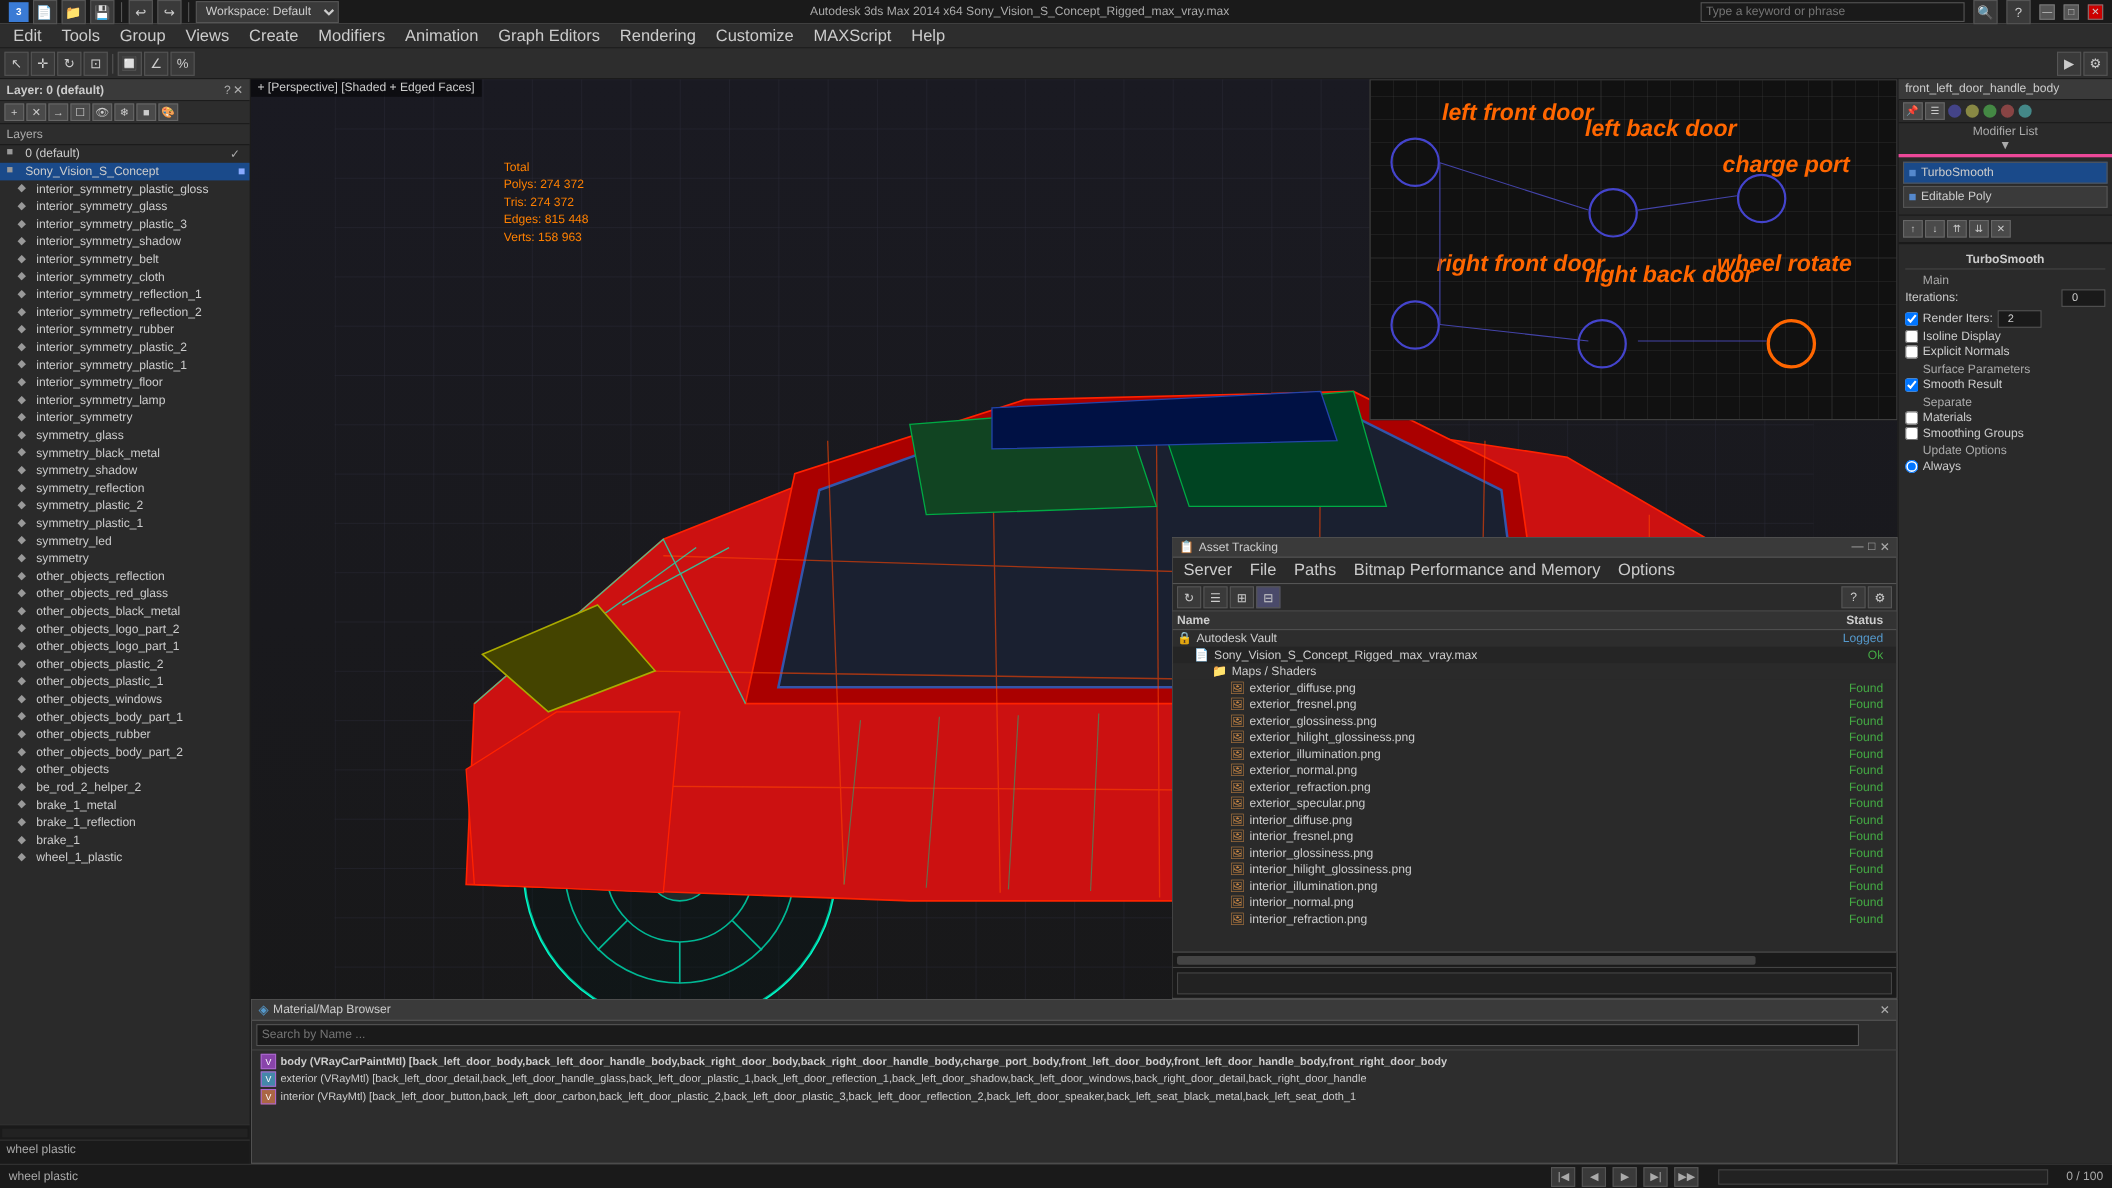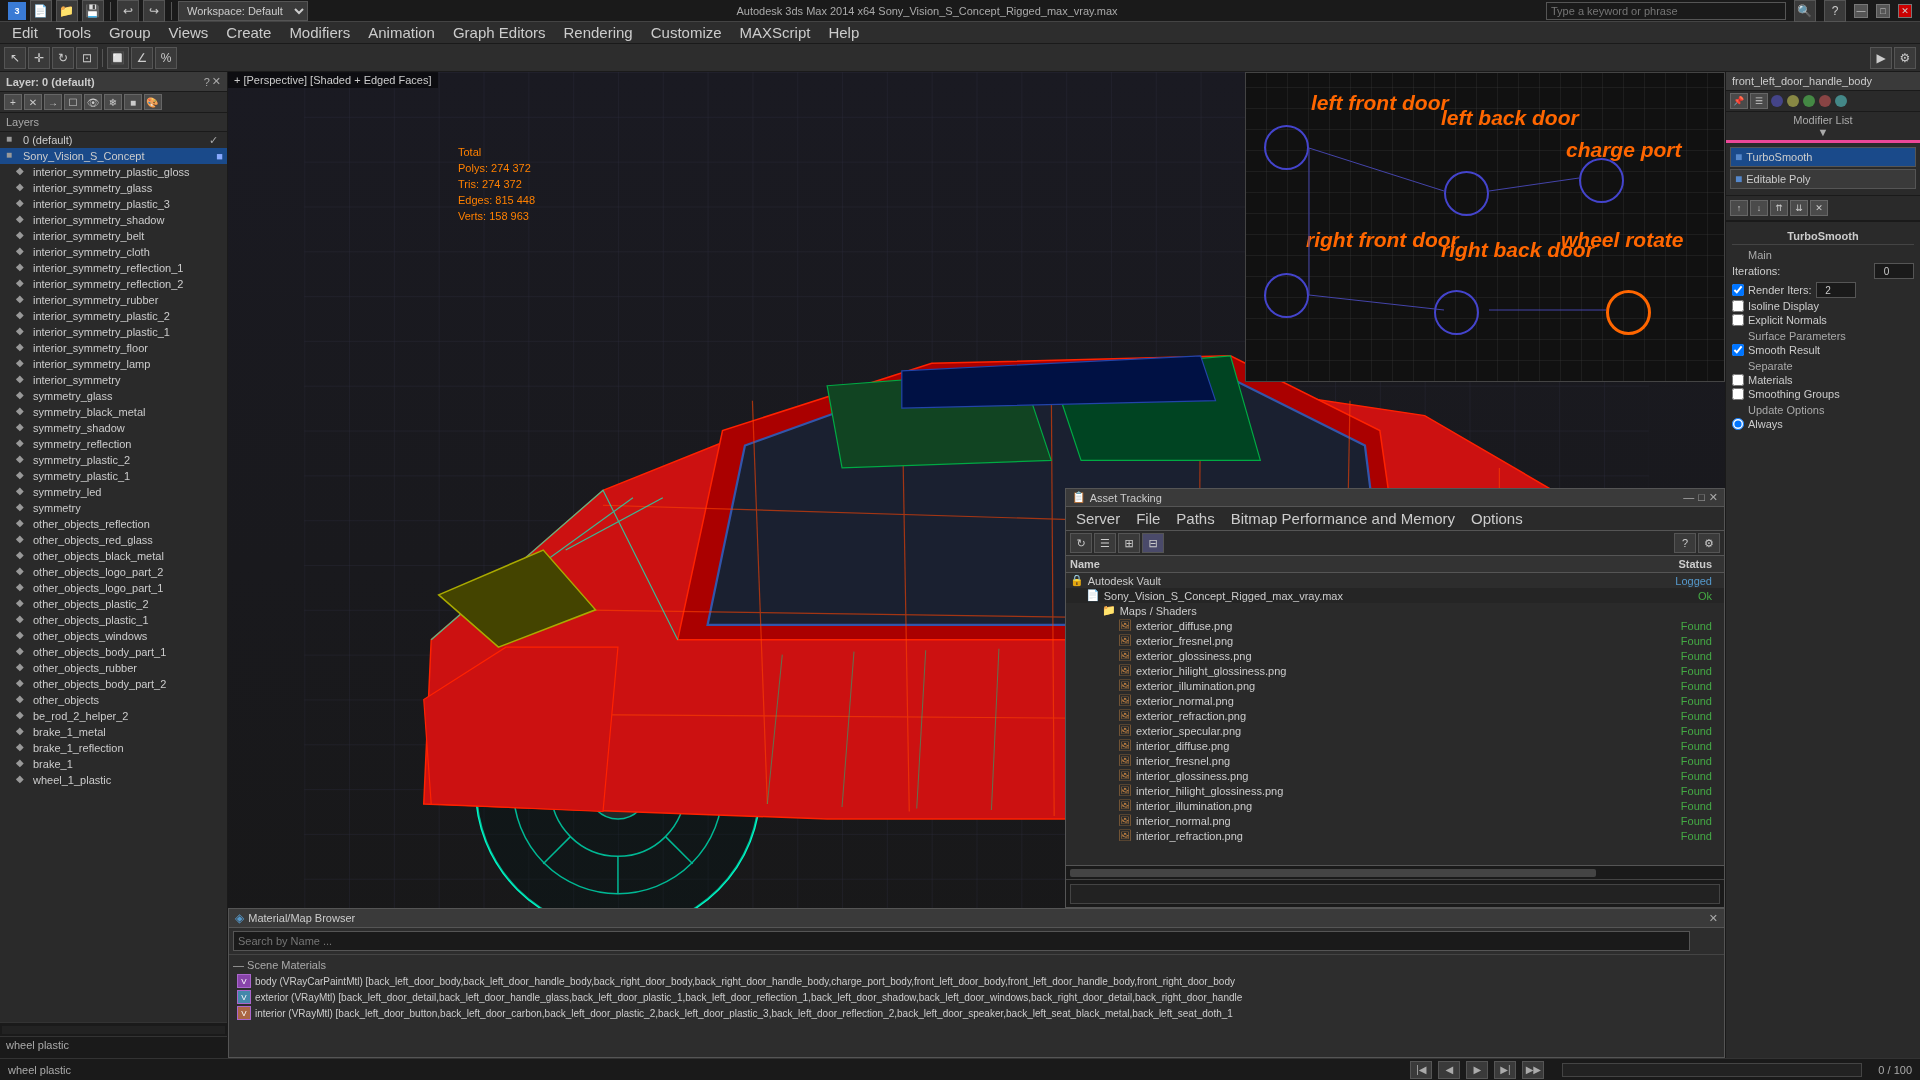--- a/index.html
+++ b/index.html
@@ -614,24 +614,23 @@
       <span>Material/Map Browser</span>
     </span>
     <div style="display:flex;gap:4px;">
       <span style="cursor:pointer;color:#aaa;">✕</span>
     </div>
   </div>
   <div style="padding:3px 4px;border-bottom:1px solid #444;">
     <input type="text" id="mat-search" style="width: 98%; height: 20px; background: rgb(26, 26, 26); border: 1px solid rgb(85, 85, 85); color: rgb(204, 204, 204); font-size: 11px; padding: 0px 4px;" placeholder="Search by Name ...">
   </div>
   <div id="mat-list">
-    <div class="mat-section">— <span>Scene Materials</span></div>
     <div class="mat-row">
       <div class="mat-icon body">V</div>
-      <span style="overflow:hidden;text-overflow:ellipsis;white-space:nowrap;">body (VRayCarPaintMtl) [back_left_door_body,back_left_door_handle_body,back_right_door_body,back_right_door_handle_body,charge_port_body,front_left_door_body,front_left_door_handle_body,front_right_door_body</span>
+      <span style="overflow:hidden;text-overflow:ellipsis;white-space:nowrap;font-weight:bold;">body (VRayCarPaintMtl) [back_left_door_body,back_left_door_handle_body,back_right_door_body,back_right_door_handle_body,charge_port_body,front_left_door_body,front_left_door_handle_body,front_right_door_body</span>
     </div>
     <div class="mat-row">
       <div class="mat-icon ext">V</div>
       <span style="overflow:hidden;text-overflow:ellipsis;white-space:nowrap;">exterior (VRayMtl) [back_left_door_detail,back_left_door_handle_glass,back_left_door_plastic_1,back_left_door_reflection_1,back_left_door_shadow,back_left_door_windows,back_right_door_detail,back_right_door_handle</span>
     </div>
     <div class="mat-row">
       <div class="mat-icon int">V</div>
       <span style="overflow:hidden;text-overflow:ellipsis;white-space:nowrap;">interior (VRayMtl) [back_left_door_button,back_left_door_carbon,back_left_door_plastic_2,back_left_door_plastic_3,back_left_door_reflection_2,back_left_door_speaker,back_left_seat_black_metal,back_left_seat_doth_1</span>
     </div>
   </div>

